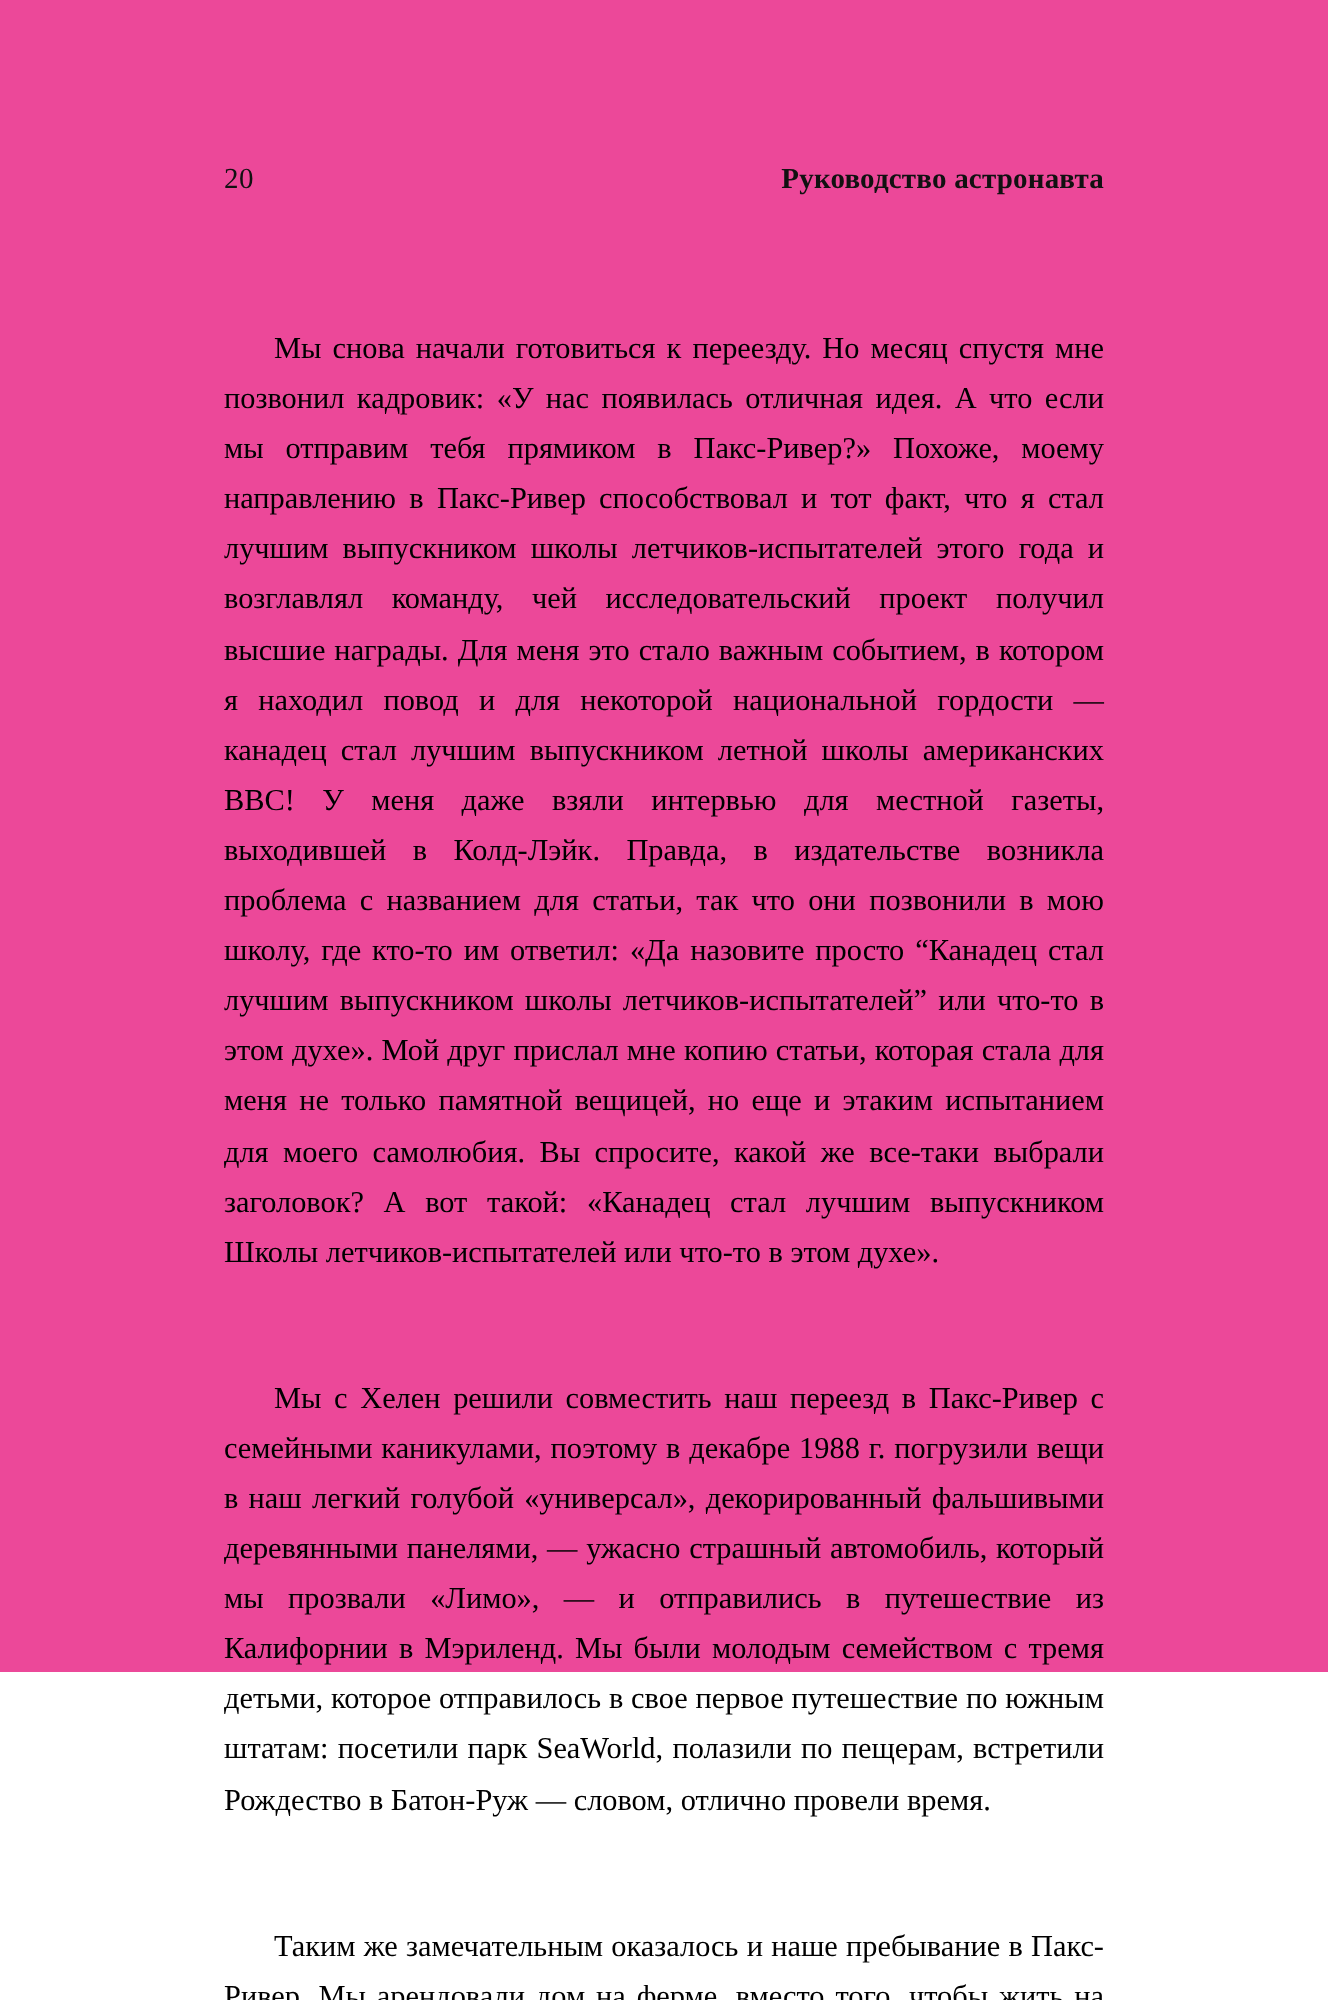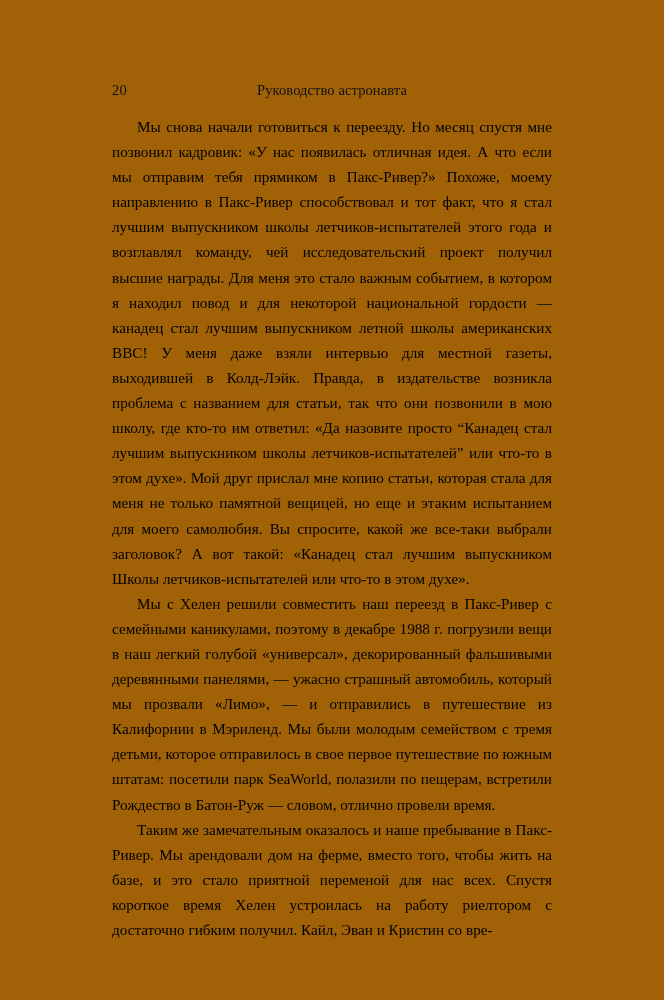--- a/index.html
+++ b/index.html
@@ -10,66 +10,68 @@
   body {
     width: 664px;
     height: 1000px;
     font-family: "Liberation Serif", serif;
     color: #000000;
     overflow: hidden;
   }
   .page {
     position: relative;
     width: 664px;
-    height: 1000px;
+    height: 836px;
     box-sizing: border-box;
-    background: #a16207;
+    background: #ec4899;
   }
   .running-head {
     position: absolute;
     top: 82px;
     left: 112px;
     right: 112px;
     height: 18px;
     display: flex;
     align-items: baseline;
   }
   .folio {
     font-family: "Liberation Serif", serif;
     font-size: 14.5px;
     letter-spacing: 0.2px;
     color: #111111;
     width: 60px;
   }
   .head-title {
     flex: 1;
-    text-align: center;
+    text-align: right;
     font-family: "Liberation Serif", serif;
     font-size: 14.5px;
     color: #111111;
     margin-left: -60px;
     letter-spacing: 0.1px;
+    font-weight: bold;
   }
   .textblock {
     position: absolute;
     top: 114px;
     left: 112px;
     width: 440px;
   }
   .textblock p {
     margin: 0;
     font-size: 15.2px;
     line-height: 25.1px;
     text-align: justify;
     text-justify: inter-word;
     color: #000000;
     hyphens: manual;
   }
   .textblock p.indent {
     text-indent: 25px;
+    margin-top: 48px;
   }
   .lastline-left {
     text-align: left;
   }
 </style>
 </head>
 <body>
 
 <div class="page">
 

